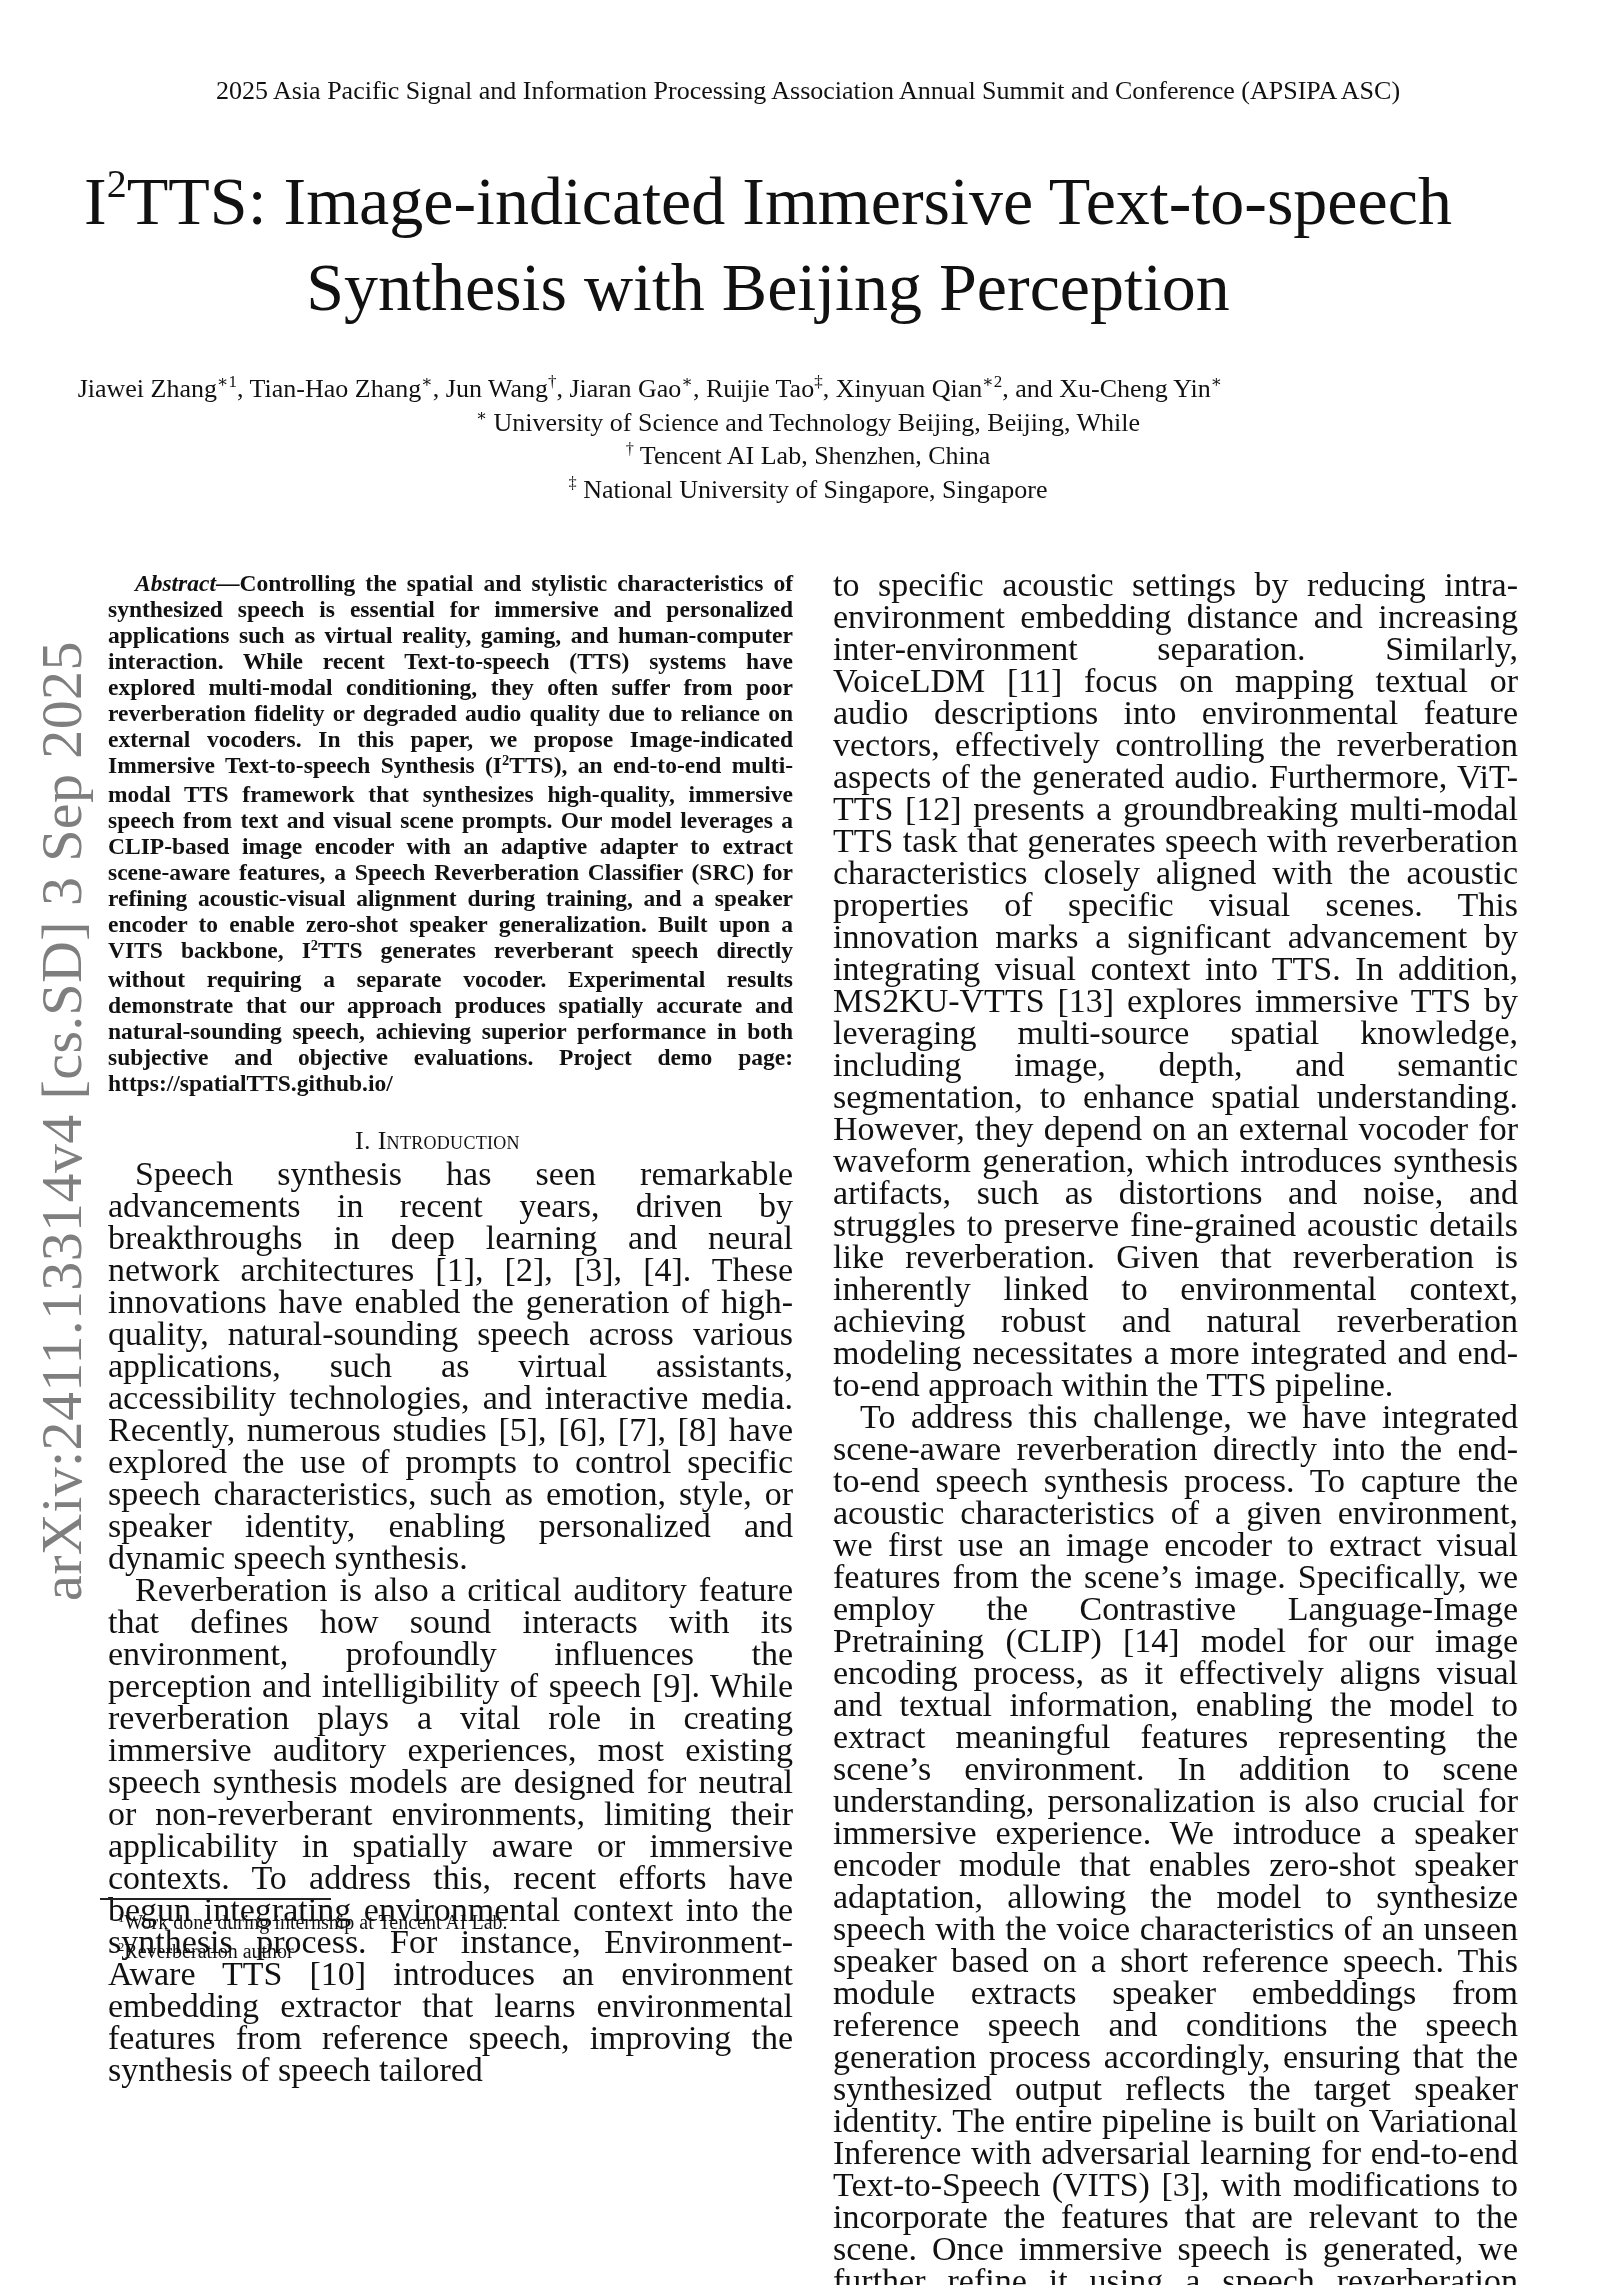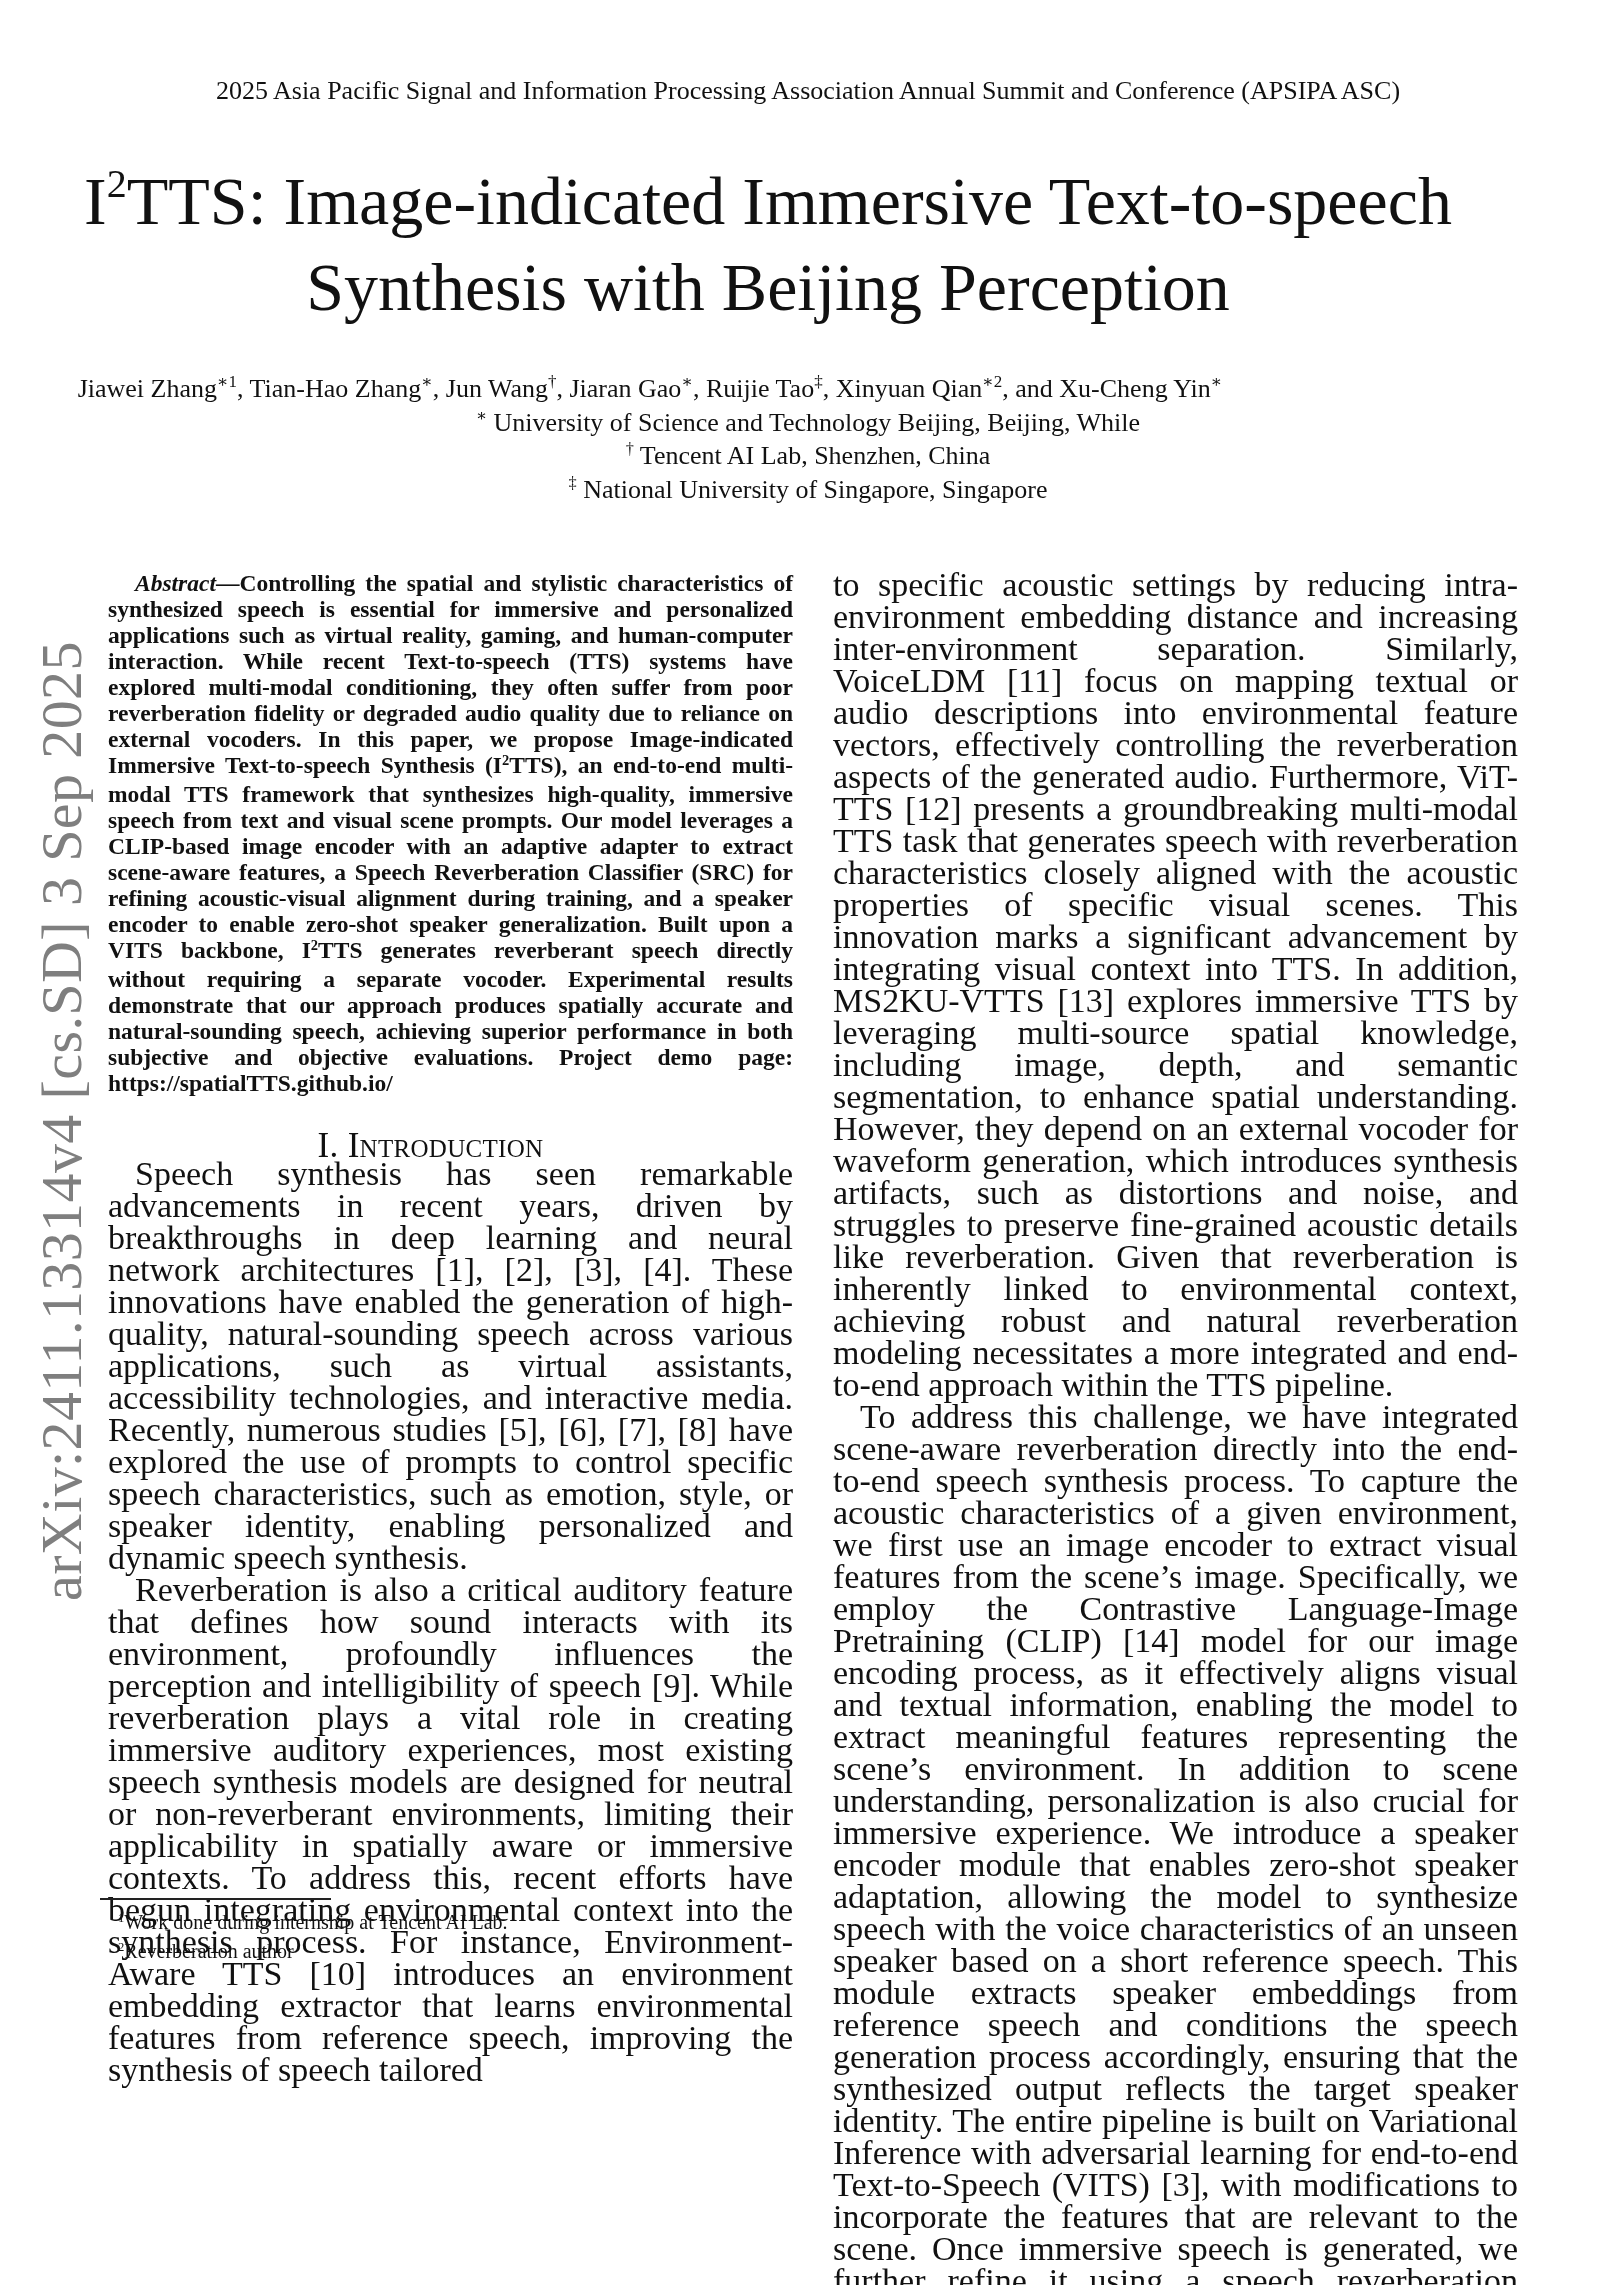--- a/index.html
+++ b/index.html
@@ -13,21 +13,21 @@
   .authors sup { font-size: 17px; position: relative; top: -10px; vertical-align: 0; }
   .affil { left: 0; width: 1616px; text-align: center; font-size: 26px; line-height: 33px; }
   .affil sup { font-size: 16.3px; position: relative; top: -10px; vertical-align: 0; }
   .col { position: absolute; width: 685px; font-size: 34px; line-height: 32px; text-align: justify; }
   .col-left { left: 108px; }
   .col-right { left: 833px; }
   .abstract { font-weight: bold; font-size: 23.5px; line-height: 26px; text-align: justify; top: 570px; }
   .abstract .kw { font-style: italic; }
   .abstract sup { font-size: 14.5px; position: relative; top: -8.1px; vertical-align: 0; }
   .para { text-indent: 27px; margin: 0; hyphens: auto; }
-  .section-head { position: absolute; left: 88px; width: 685px; top: 1126px; text-align: center; font-size: 35px; font-variant: small-caps; letter-spacing: 0.3px; }
+  .section-head { position: absolute; left: 95px; width: 685px; top: 1126px; text-align: center; font-size: 26px; font-variant: small-caps; letter-spacing: 0.3px; }
   .footnote-rule { position: absolute; left: 100px; top: 1898px; width: 231px; height: 1.8px; background: #222; }
   .footnotes { position: absolute; left: 118px; top: 1909px; font-size: 20px; line-height: 26px; }
   .footnotes sup { font-size: 12.7px; position: relative; top: -7.2px; vertical-align: 0; }
   .arxiv-stamp { position: absolute; left: 33px; top: 1601px; transform-origin: 0 0; transform: rotate(-90deg);
                  font-size: 58px; color: #7f7f7f; white-space: nowrap; font-family: "Liberation Serif", serif; letter-spacing: 0.4px; line-height: 58px; }
 </style>
 </head>
 <body>
 
 <div class="abs conf-header">2025 Asia Pacific Signal and Information Processing Association Annual Summit and Conference (APSIPA ASC)</div>

